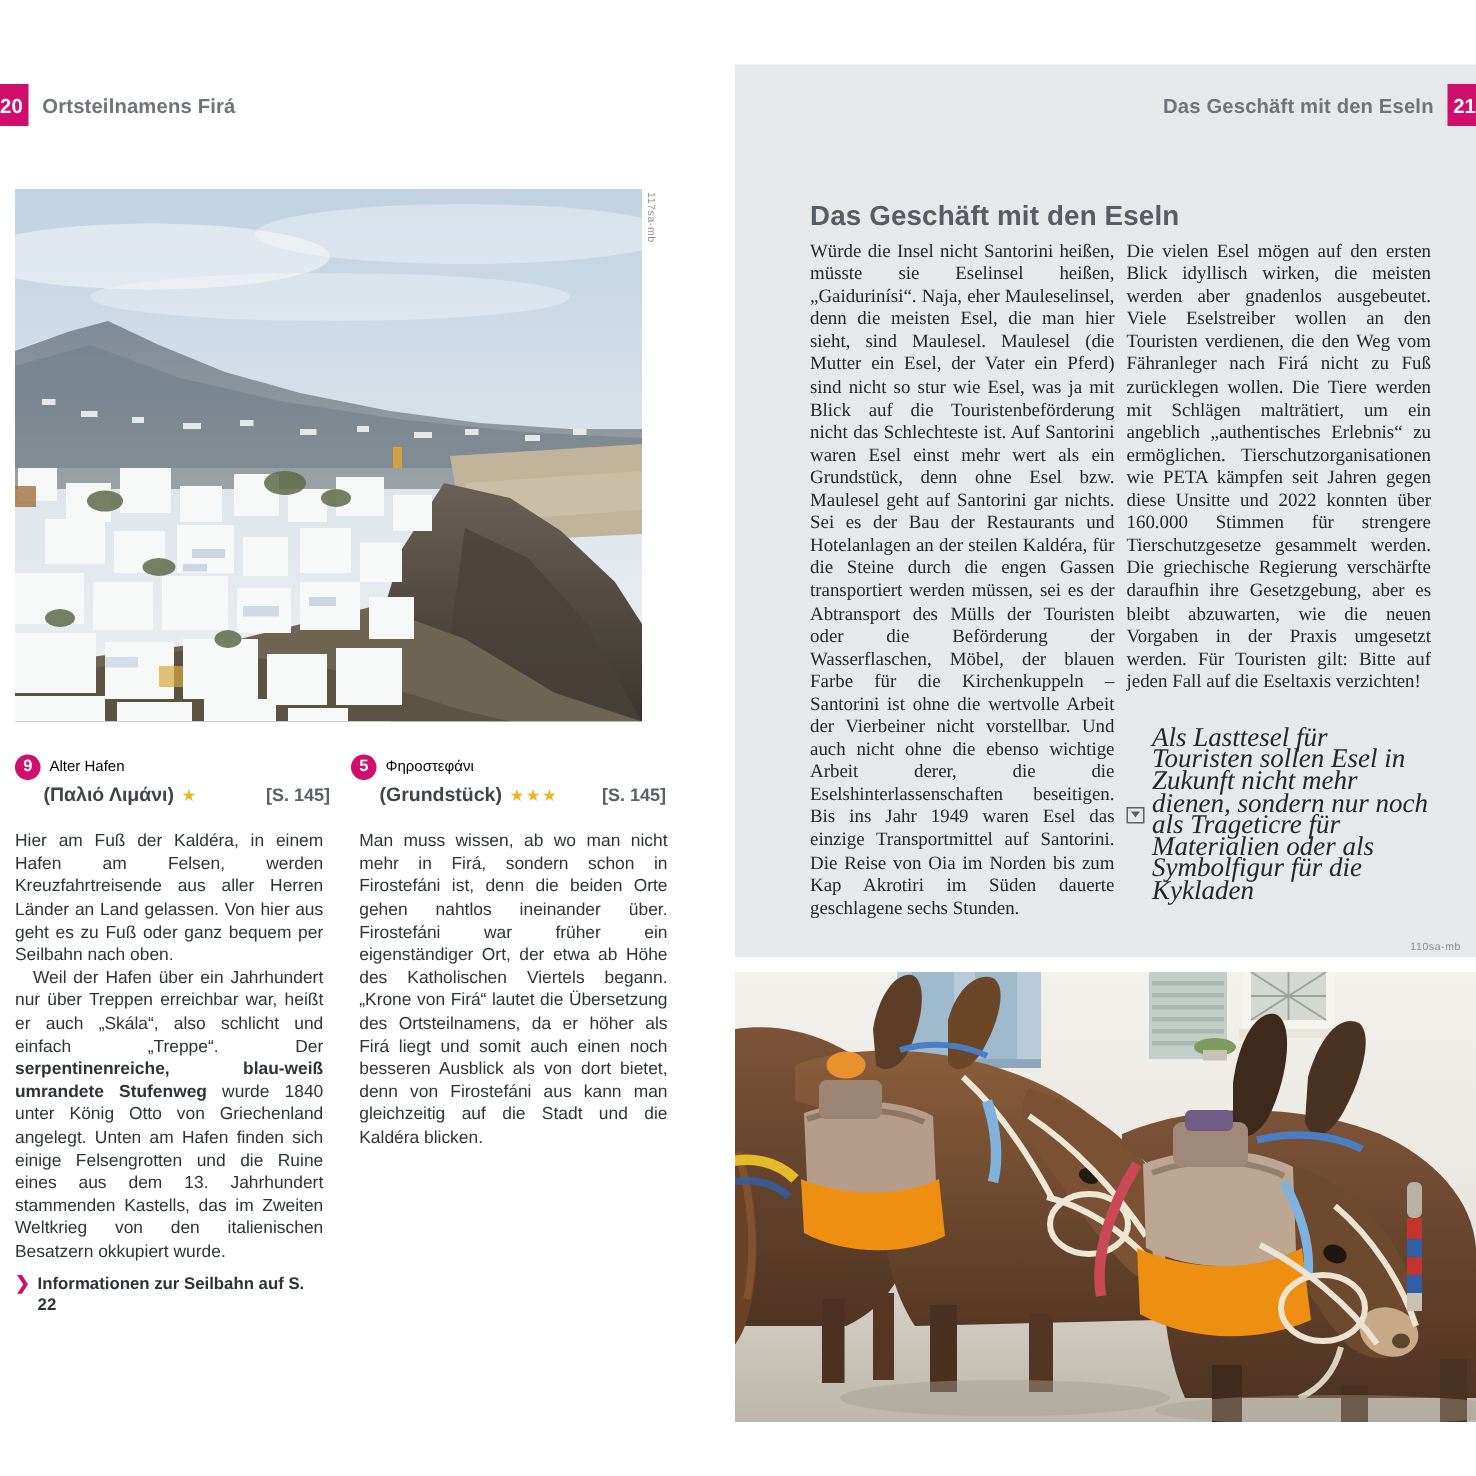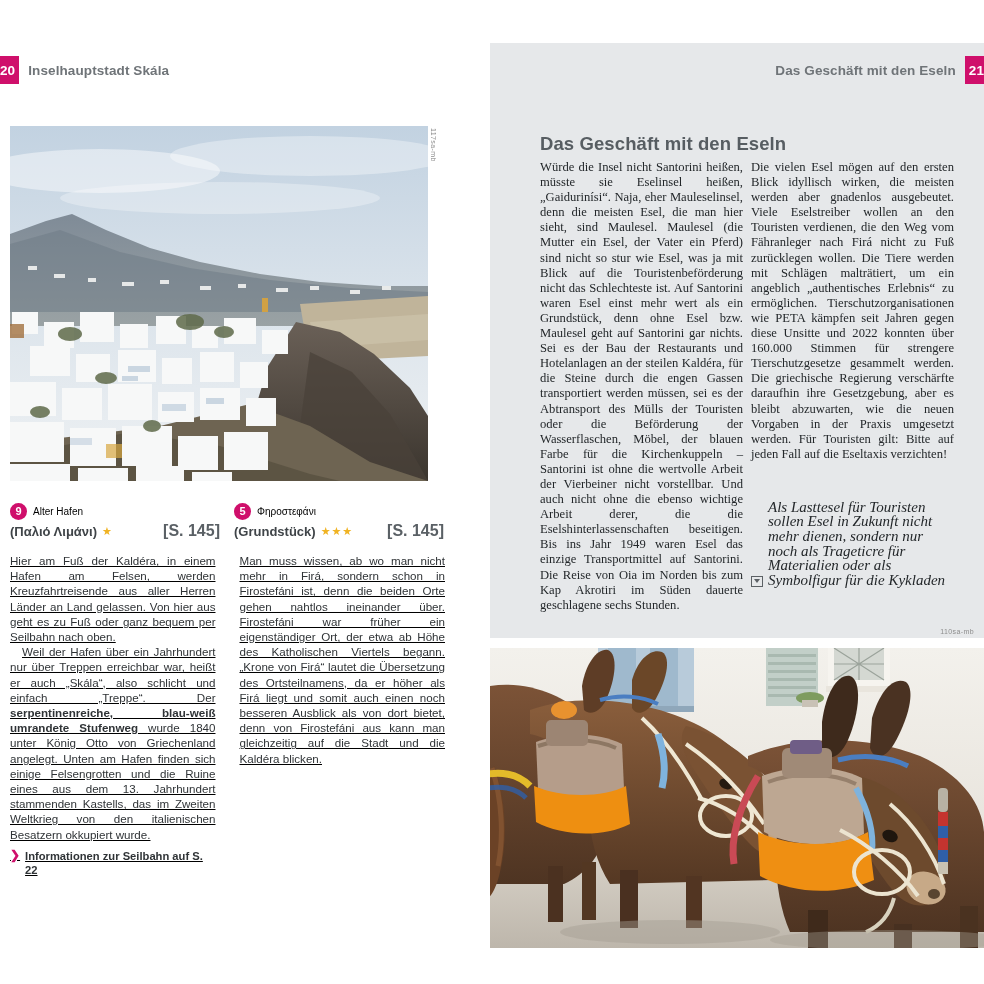--- a/index.html
+++ b/index.html
@@ -131,36 +131,36 @@
     line-height: 1;
     flex: none;
   }
   .poi-name {
     font-size: 10px;
     font-weight: 400;
     color: #000000;
   }
   .poi-line2 {
     display: flex;
-    align-items: center;
+    align-items: flex-end;
     font-size: 13px;
     color: #3f4448;
+    margin-left: 19px;
   }
   .poi-greek { font-weight: 700; color: #3f4448; }
   .poi-stars { color: #f0b323; font-size: 11px; letter-spacing: 1px; margin-left: 5px; }
-  .poi-page  { margin-left: auto; font-weight: 700; color: #5a6065; font-size: 16px; }
+  .poi-page  { margin-left: auto; font-weight: 700; color: #5a6065; font-size: 12px; }
 
   
   .lcols {
     position: absolute;
     left: 10px; top: 553px;
     width: 435px;
     display: flex;
     gap: 24px;
-    text-decoration: underline;
   }
   .lcol { width: 210px; }
   .lcol p {
     margin: 0;
     font-family: "Liberation Sans", sans-serif;
     font-size: 11.6px;
     line-height: 15.2px;
     color: #2f3336;
     text-align: justify;
     hyphens: auto;
@@ -232,44 +232,44 @@
   .rcol p {
     margin: 0;
     font-family: "Liberation Serif", serif;
     font-size: 12.6px;
     line-height: 15.1px;
     color: #23272a;
     text-align: justify;
     hyphens: auto;
   }
   .rcap {
-    margin-top: 38px;
+    margin-top: 22px;
     display: flex;
     gap: 5px;
-    align-items: flex-end;
+    align-items: center;
     font-family: "Liberation Serif", serif;
     font-style: italic;
-    font-size: 15px;
+    font-size: 18px;
     line-height: 14.6px;
     color: #23272a;
   }
 
   
   .photo-wrap svg { display: block; width: 100%; height: 100%; }
 </style>
 </head>
 <body>
 
 <div class="spread">
 
   <div class="page page-left">
 
     <div class="runhead runhead-left">
       <span class="folio folio-left">20</span>
-      <span>Inselhauptstadt Skála</span>
+      <span>Ortsteilnamens Firá</span>
     </div>
 
     <div class="photo-wrap photo-caldera">
       <svg viewBox="0 0 418 355" preserveAspectRatio="none">
         <defs>
           <linearGradient id="sky" x1="0" y1="0" x2="0" y2="1">
             <stop offset="0%" stop-color="#c2d2e1"></stop>
             <stop offset="55%" stop-color="#dde5ec"></stop>
             <stop offset="100%" stop-color="#eef1f3"></stop>
           </linearGradient>

